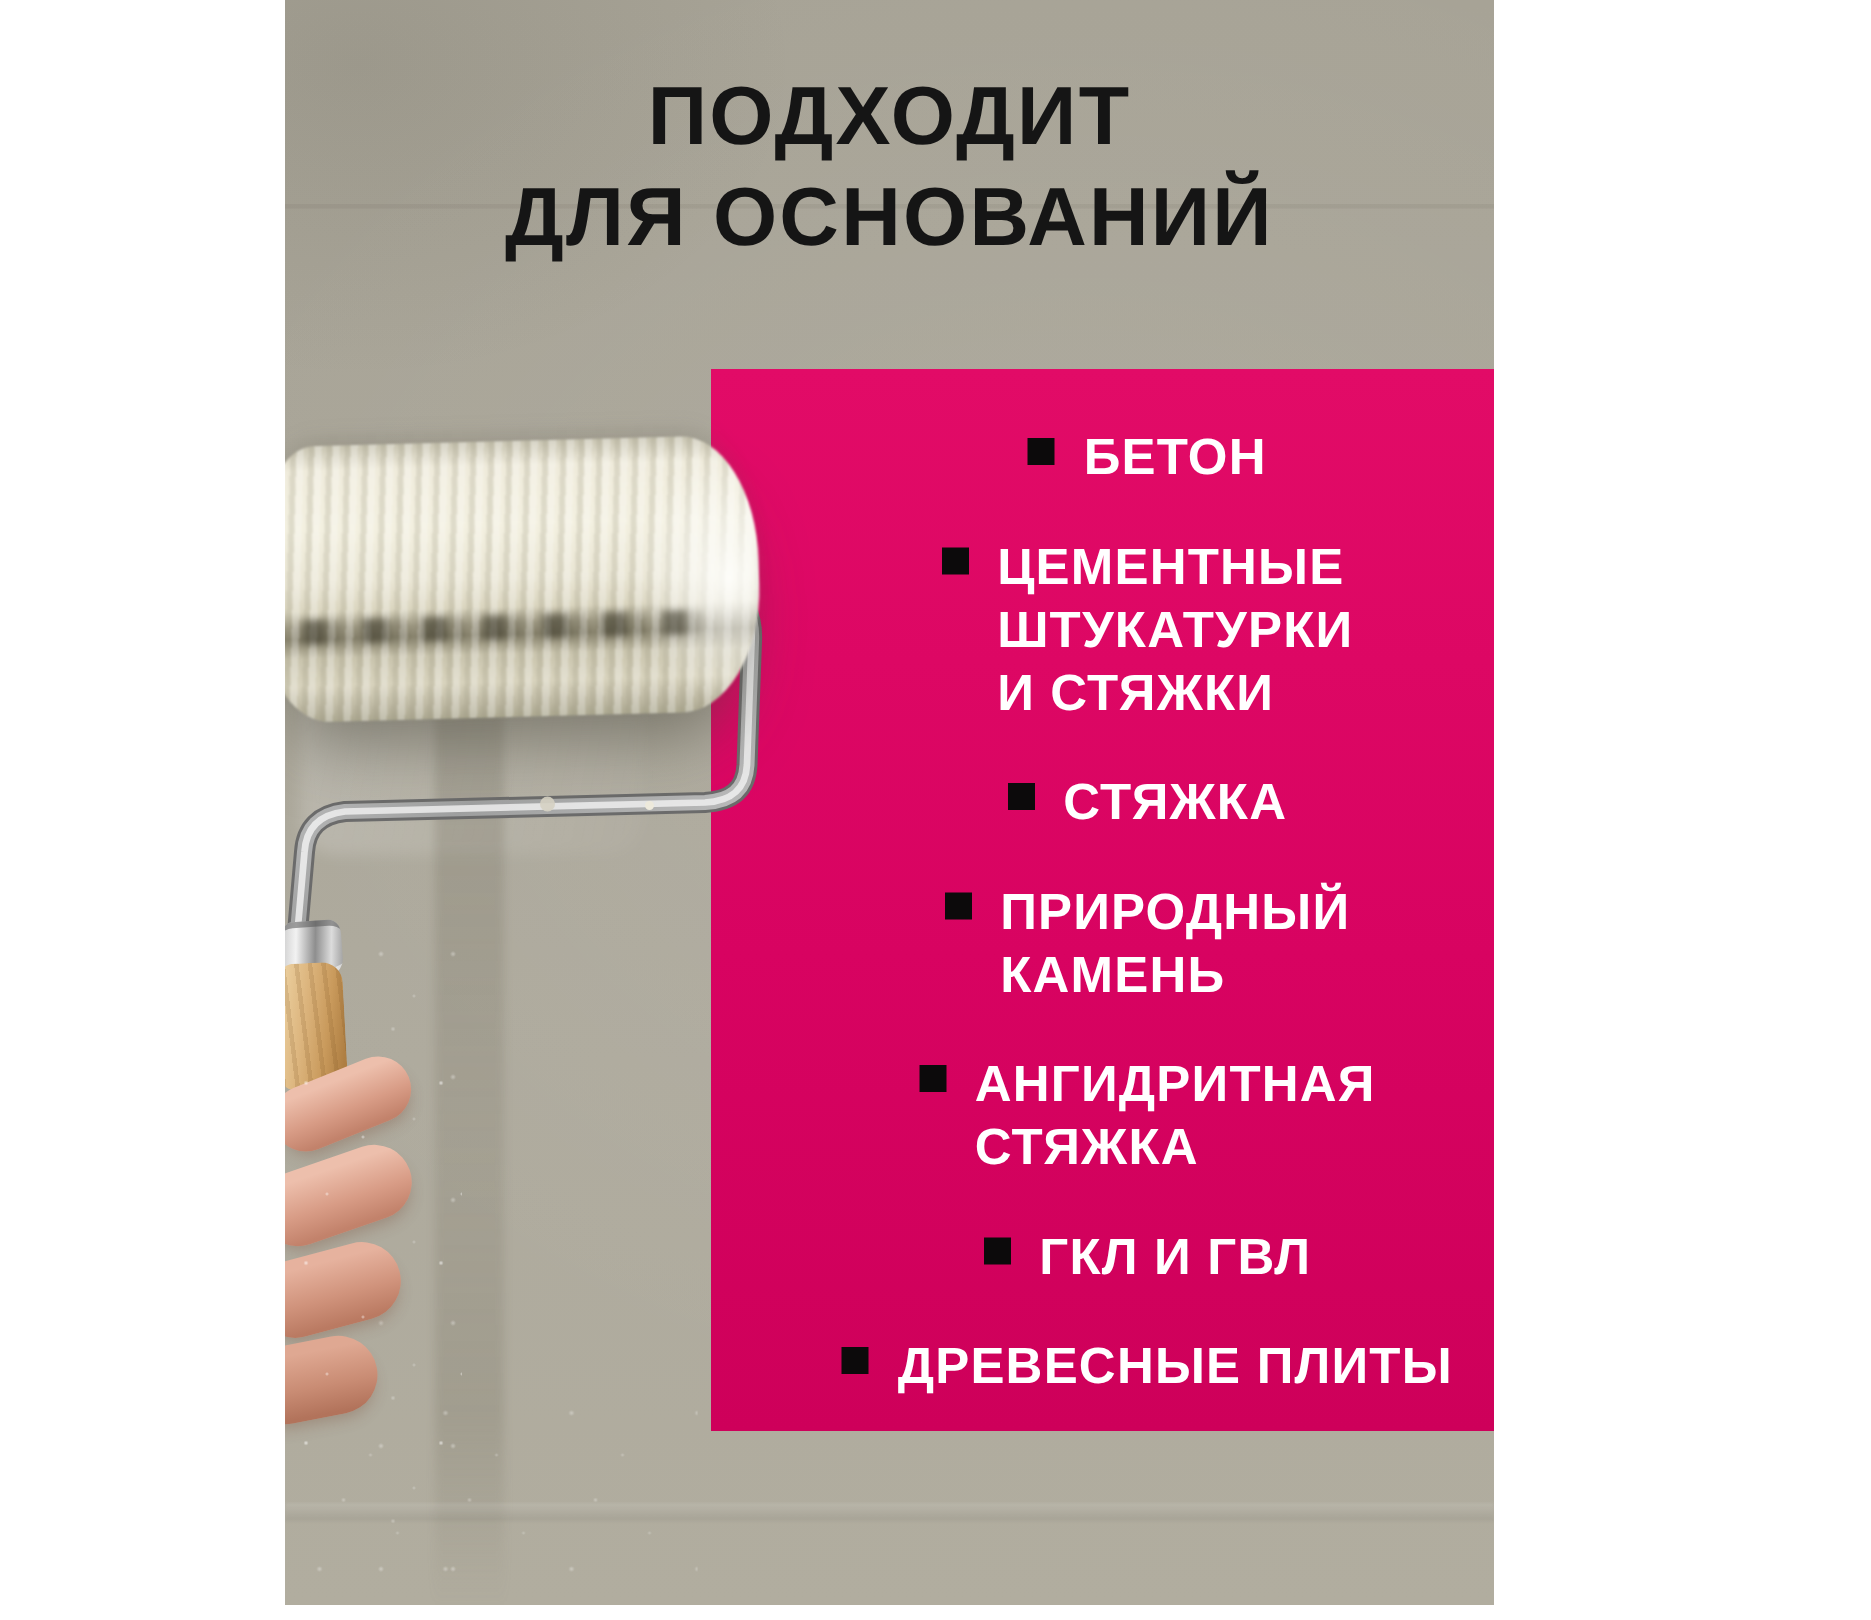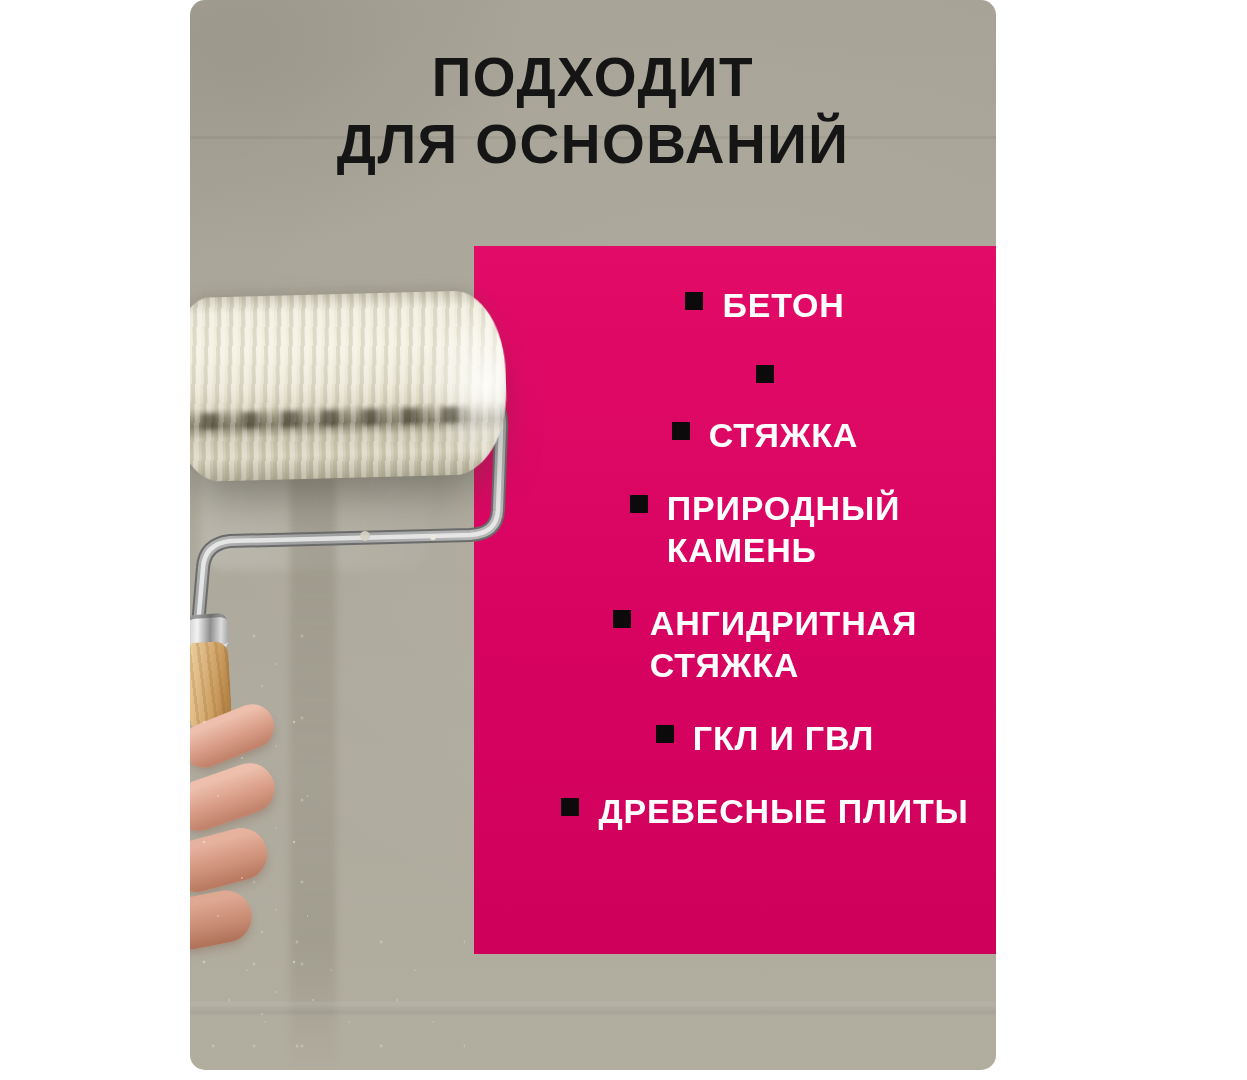--- a/index.html
+++ b/index.html
@@ -7,21 +7,20 @@
   .canvas{position:relative;width:1247px;height:1080px;overflow:hidden;background:#fff;}
 
   
   .photo{
     position:absolute;left:190px;top:0;width:806px;height:1070px;overflow:hidden;
     background-color:#A9A699;
     background-image:
       radial-gradient(420px 300px at 6% 4%, rgba(58,56,46,.10), rgba(58,56,46,0) 70%),
       radial-gradient(900px 720px at 66% 42%, rgba(255,255,255,.08), rgba(255,255,255,0) 72%),
       linear-gradient(180deg,#A7A396 0%,#A9A598 32%,#AEAA9D 66%,#B1AD9F 100%);
-    border-radius: 15px;
   }
   .seam{position:absolute;left:0;right:0;top:136px;height:3px;background:rgba(95,91,79,.10);}
   .floorline{position:absolute;left:0;right:0;top:1002px;height:12px;
     background:linear-gradient(180deg,rgba(255,255,255,.12),rgba(0,0,0,.06));filter:blur(1px);}
   .sheen{position:absolute;left:10px;top:440px;width:230px;height:130px;border-radius:24px;
     background:linear-gradient(100deg,rgba(255,255,255,.18),rgba(255,255,255,.03));filter:blur(5px);}
   .streak{position:absolute;left:100px;top:430px;width:46px;height:640px;
     background:linear-gradient(180deg,rgba(122,117,101,0) 0%,rgba(122,117,101,.30) 9%,rgba(122,117,101,.20) 55%,rgba(122,117,101,.26) 80%,rgba(122,117,101,0) 100%);
     filter:blur(3px);}
   .speckle-band{position:absolute;left:52px;top:620px;width:64px;height:460px;opacity:.65;
@@ -125,20 +124,23 @@
 ДЛЯ ОСНОВАНИЙ</h1>
 
     <div class="panel" style="background-color: rgb(217, 5, 96);">
       <ul>
         <li>
           <span class="bullet" style="background-color: rgb(12, 10, 11);"></span>
           <span class="label" style="color: rgb(255, 255, 255);">БЕТОН</span>
         </li>
         <li>
           <span class="bullet" style="background-color: rgb(12, 10, 11);"></span>
+          <span class="label" style="color: rgb(255, 255, 255);">ЦЕМЕНТНЫЕ
+ШТУКАТУРКИ
+И СТЯЖКИ</span>
         </li>
         <li>
           <span class="bullet" style="background-color: rgb(12, 10, 11);"></span>
           <span class="label" style="color: rgb(255, 255, 255);">СТЯЖКА</span>
         </li>
         <li>
           <span class="bullet" style="background-color: rgb(12, 10, 11);"></span>
           <span class="label" style="color: rgb(255, 255, 255);">ПРИРОДНЫЙ
 КАМЕНЬ</span>
         </li>

